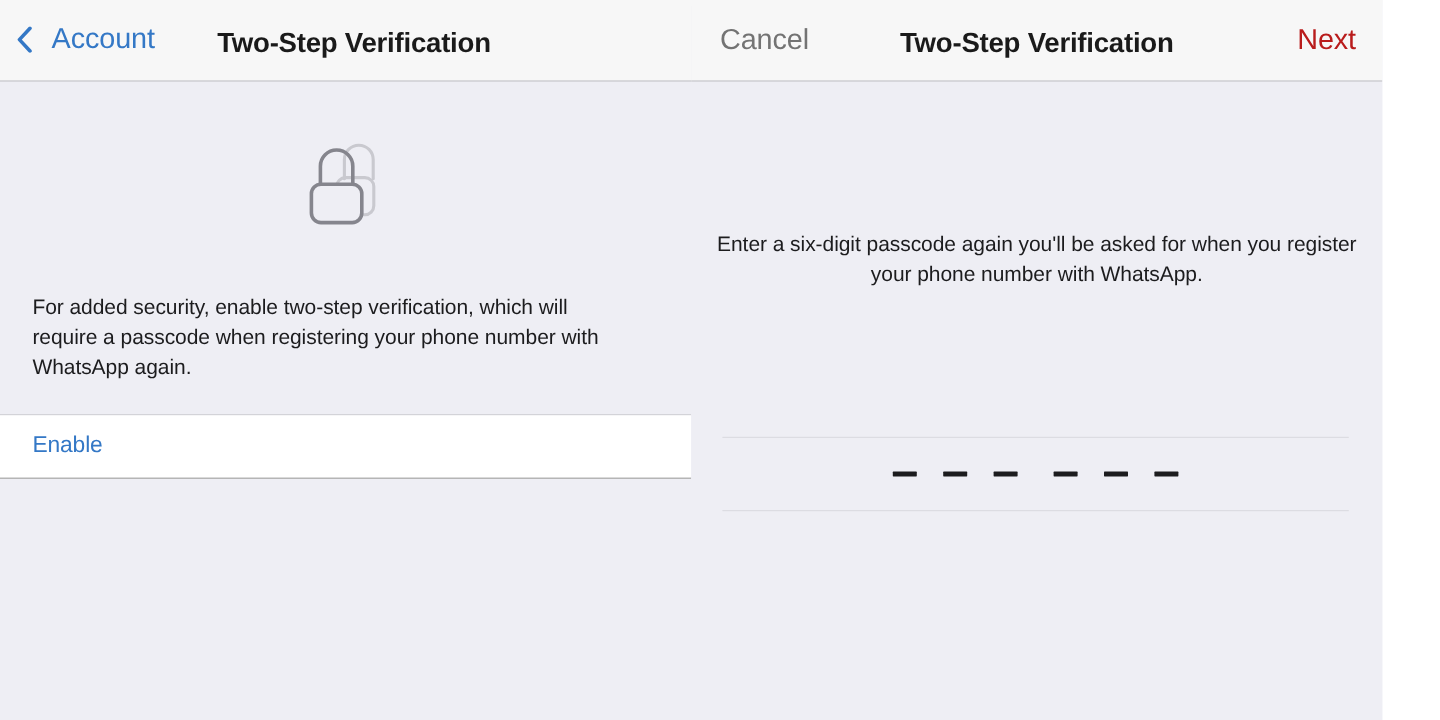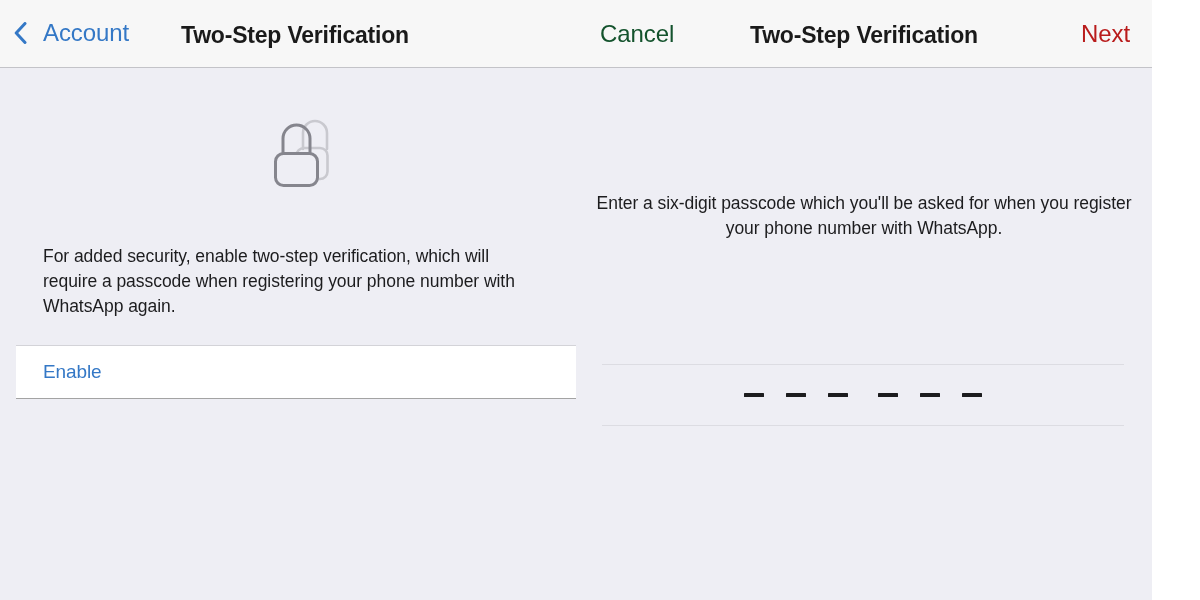--- a/index.html
+++ b/index.html
@@ -88,31 +88,30 @@
   }
   #nav-left .nav-title  { text-indent: 14px; }
 
   .nav-btn {
     position: absolute;
     top: 20px;
     font-size: 24px;
     letter-spacing: -.1px;
     cursor: pointer;
   }
-  #btn-cancel { left: 600px - 576px; left: 24px; color: #14532d; }
+  #btn-cancel { left: 600px - 576px; left: 24px; color: #737373; }
   #btn-next   { right: 22px; color: #b91c1c; cursor: default; }
 
   
   #pane-left {
     position: absolute;
     left: 0; top: 69px;
     width: 576px;
     height: 531px;
     background: #eeeef4;
-    margin-left: 16px;
   }
 
   .lock-wrap {
     position: absolute;
     left: 0; top: 36px;
     width: 576px;
     text-align: center;
   }
   .lock-wrap svg { display: inline-block; }
 
@@ -242,21 +241,21 @@
     <div class="blurb">For added security, enable two-step verification, which will require a passcode when registering your phone number with WhatsApp again.</div>
 
     <div class="enable-row">
       <div class="label">Enable</div>
     </div>
 
   </div>
 
   <div id="pane-right">
 
-    <div class="instructions">Enter a six-digit passcode which you'll be asked for when you register your phone number with WhatsApp.</div>
+    <div class="instructions">Enter a six-digit passcode again you'll be asked for when you register your phone number with WhatsApp.</div>
 
     <div class="passcode-field">
       <div class="passcode-dashes">
         <div class="dash-group">
           <span class="dash"></span>
           <span class="dash"></span>
           <span class="dash"></span>
         </div>
         <div class="dash-group">
           <span class="dash"></span>

